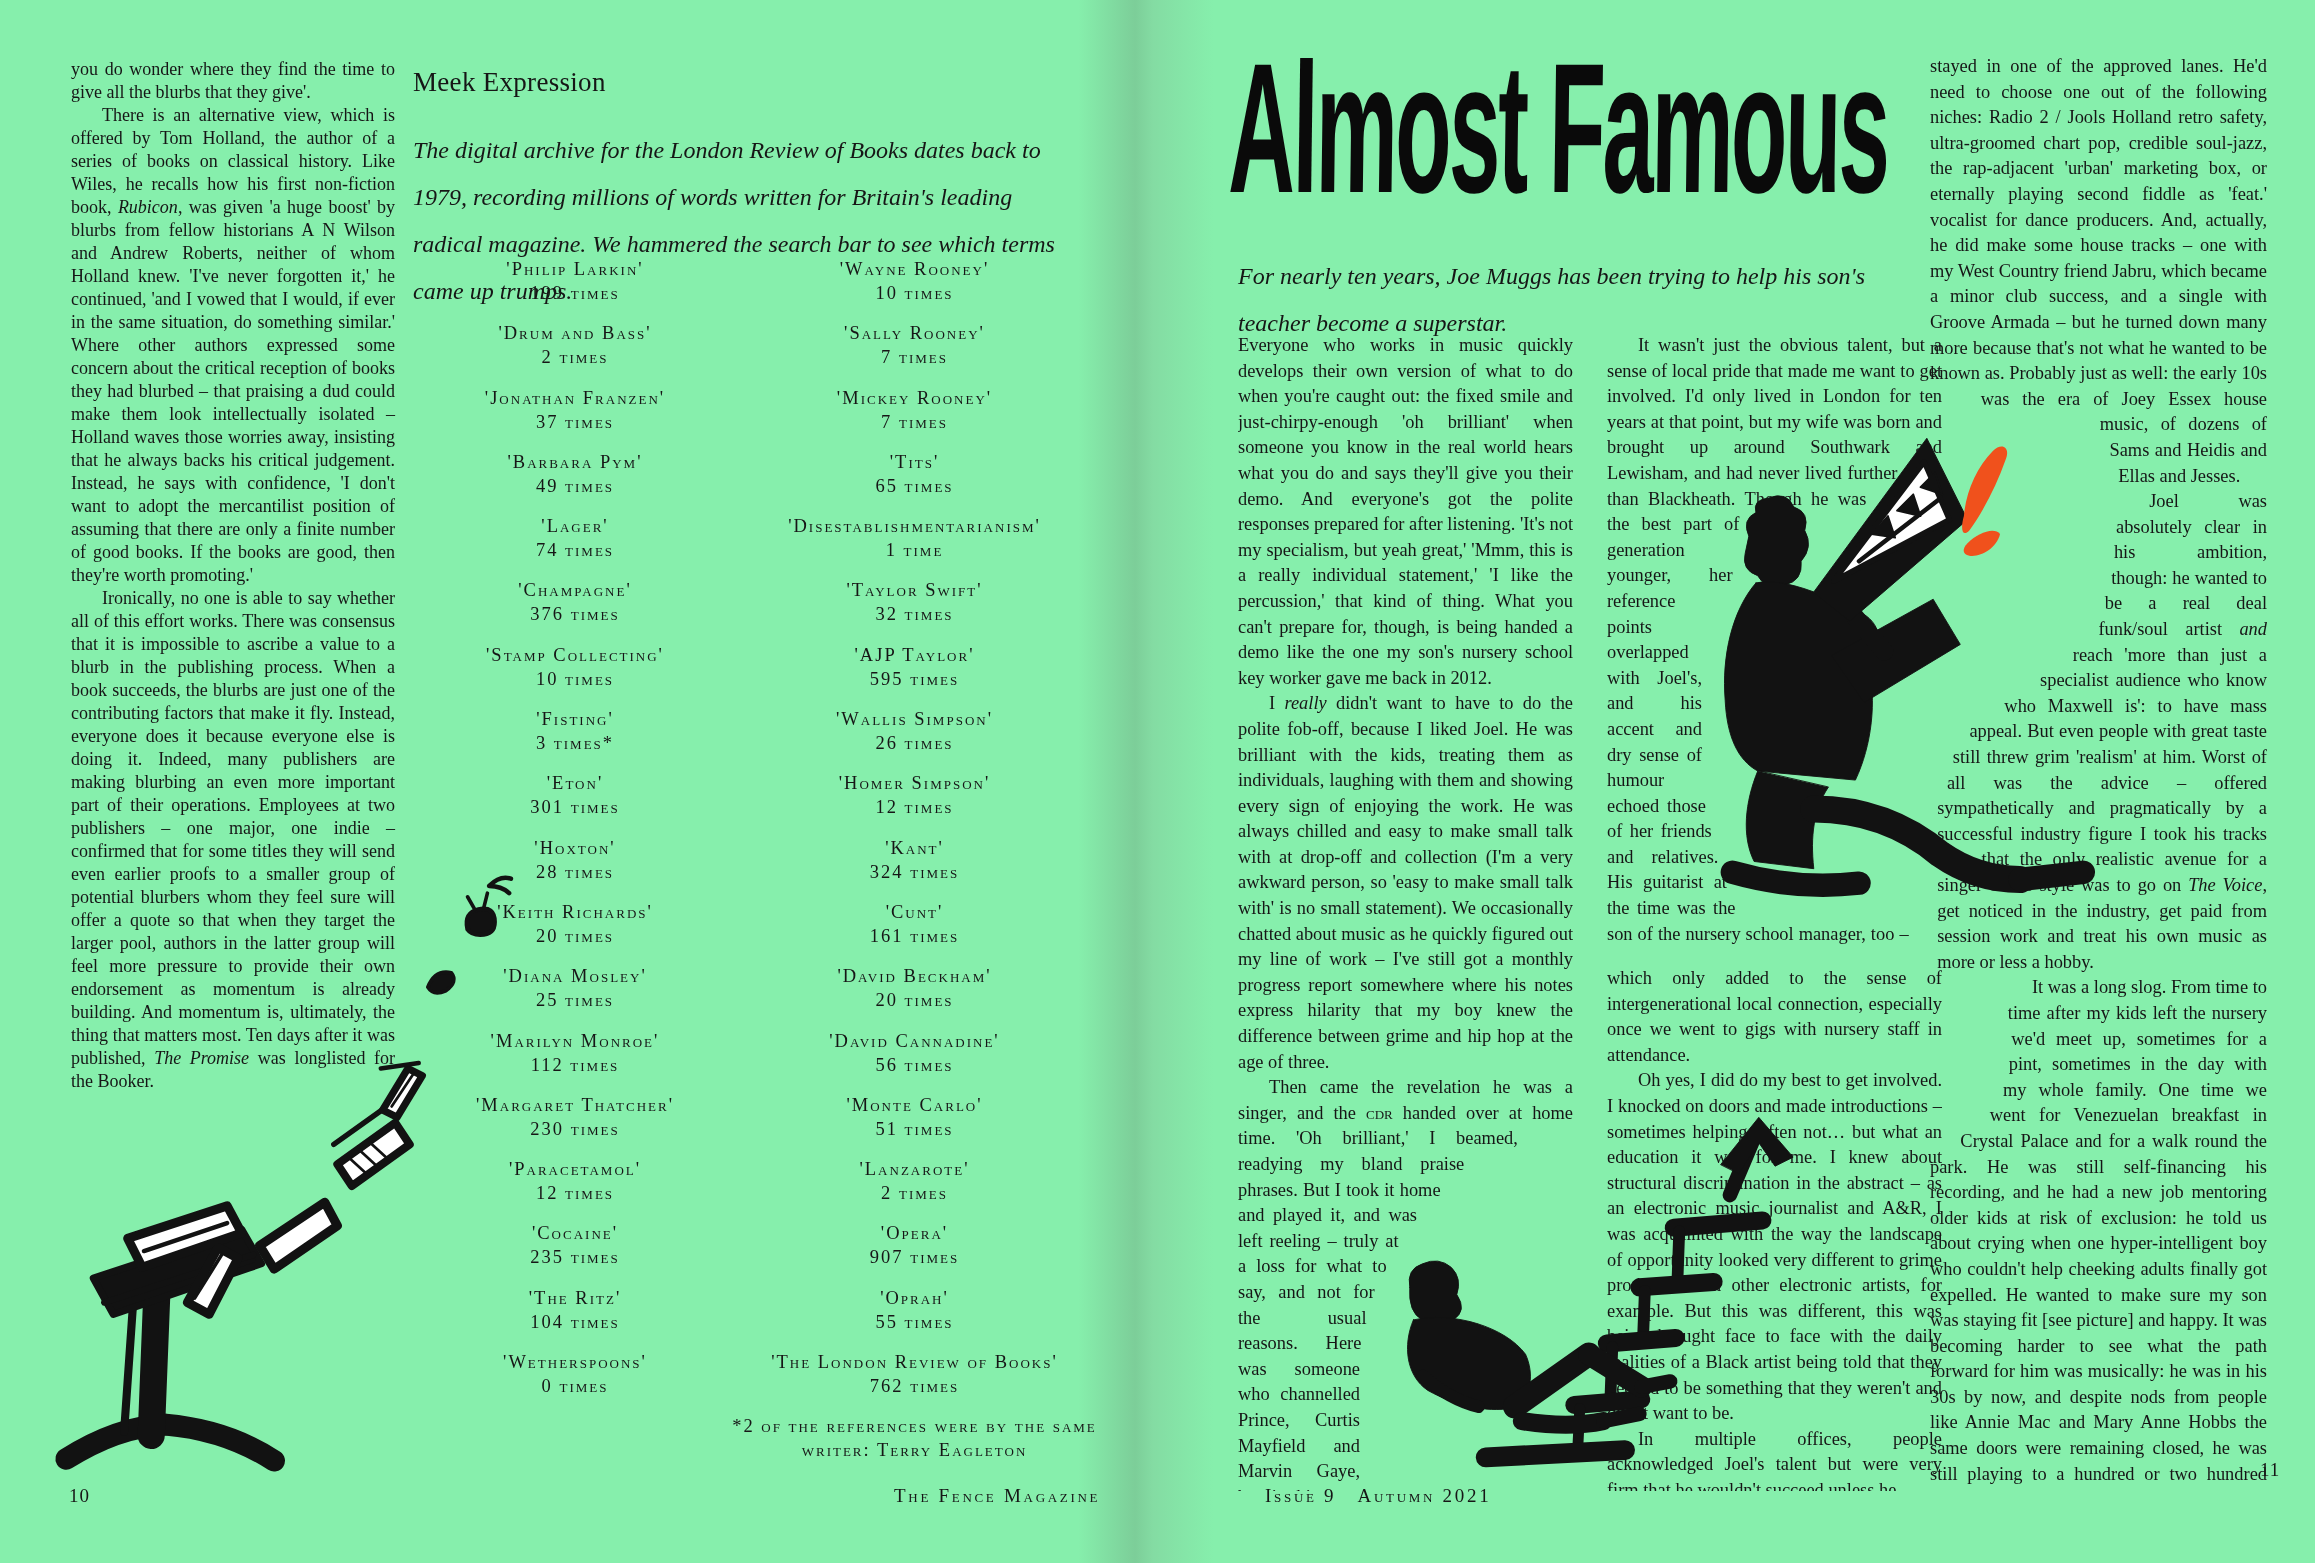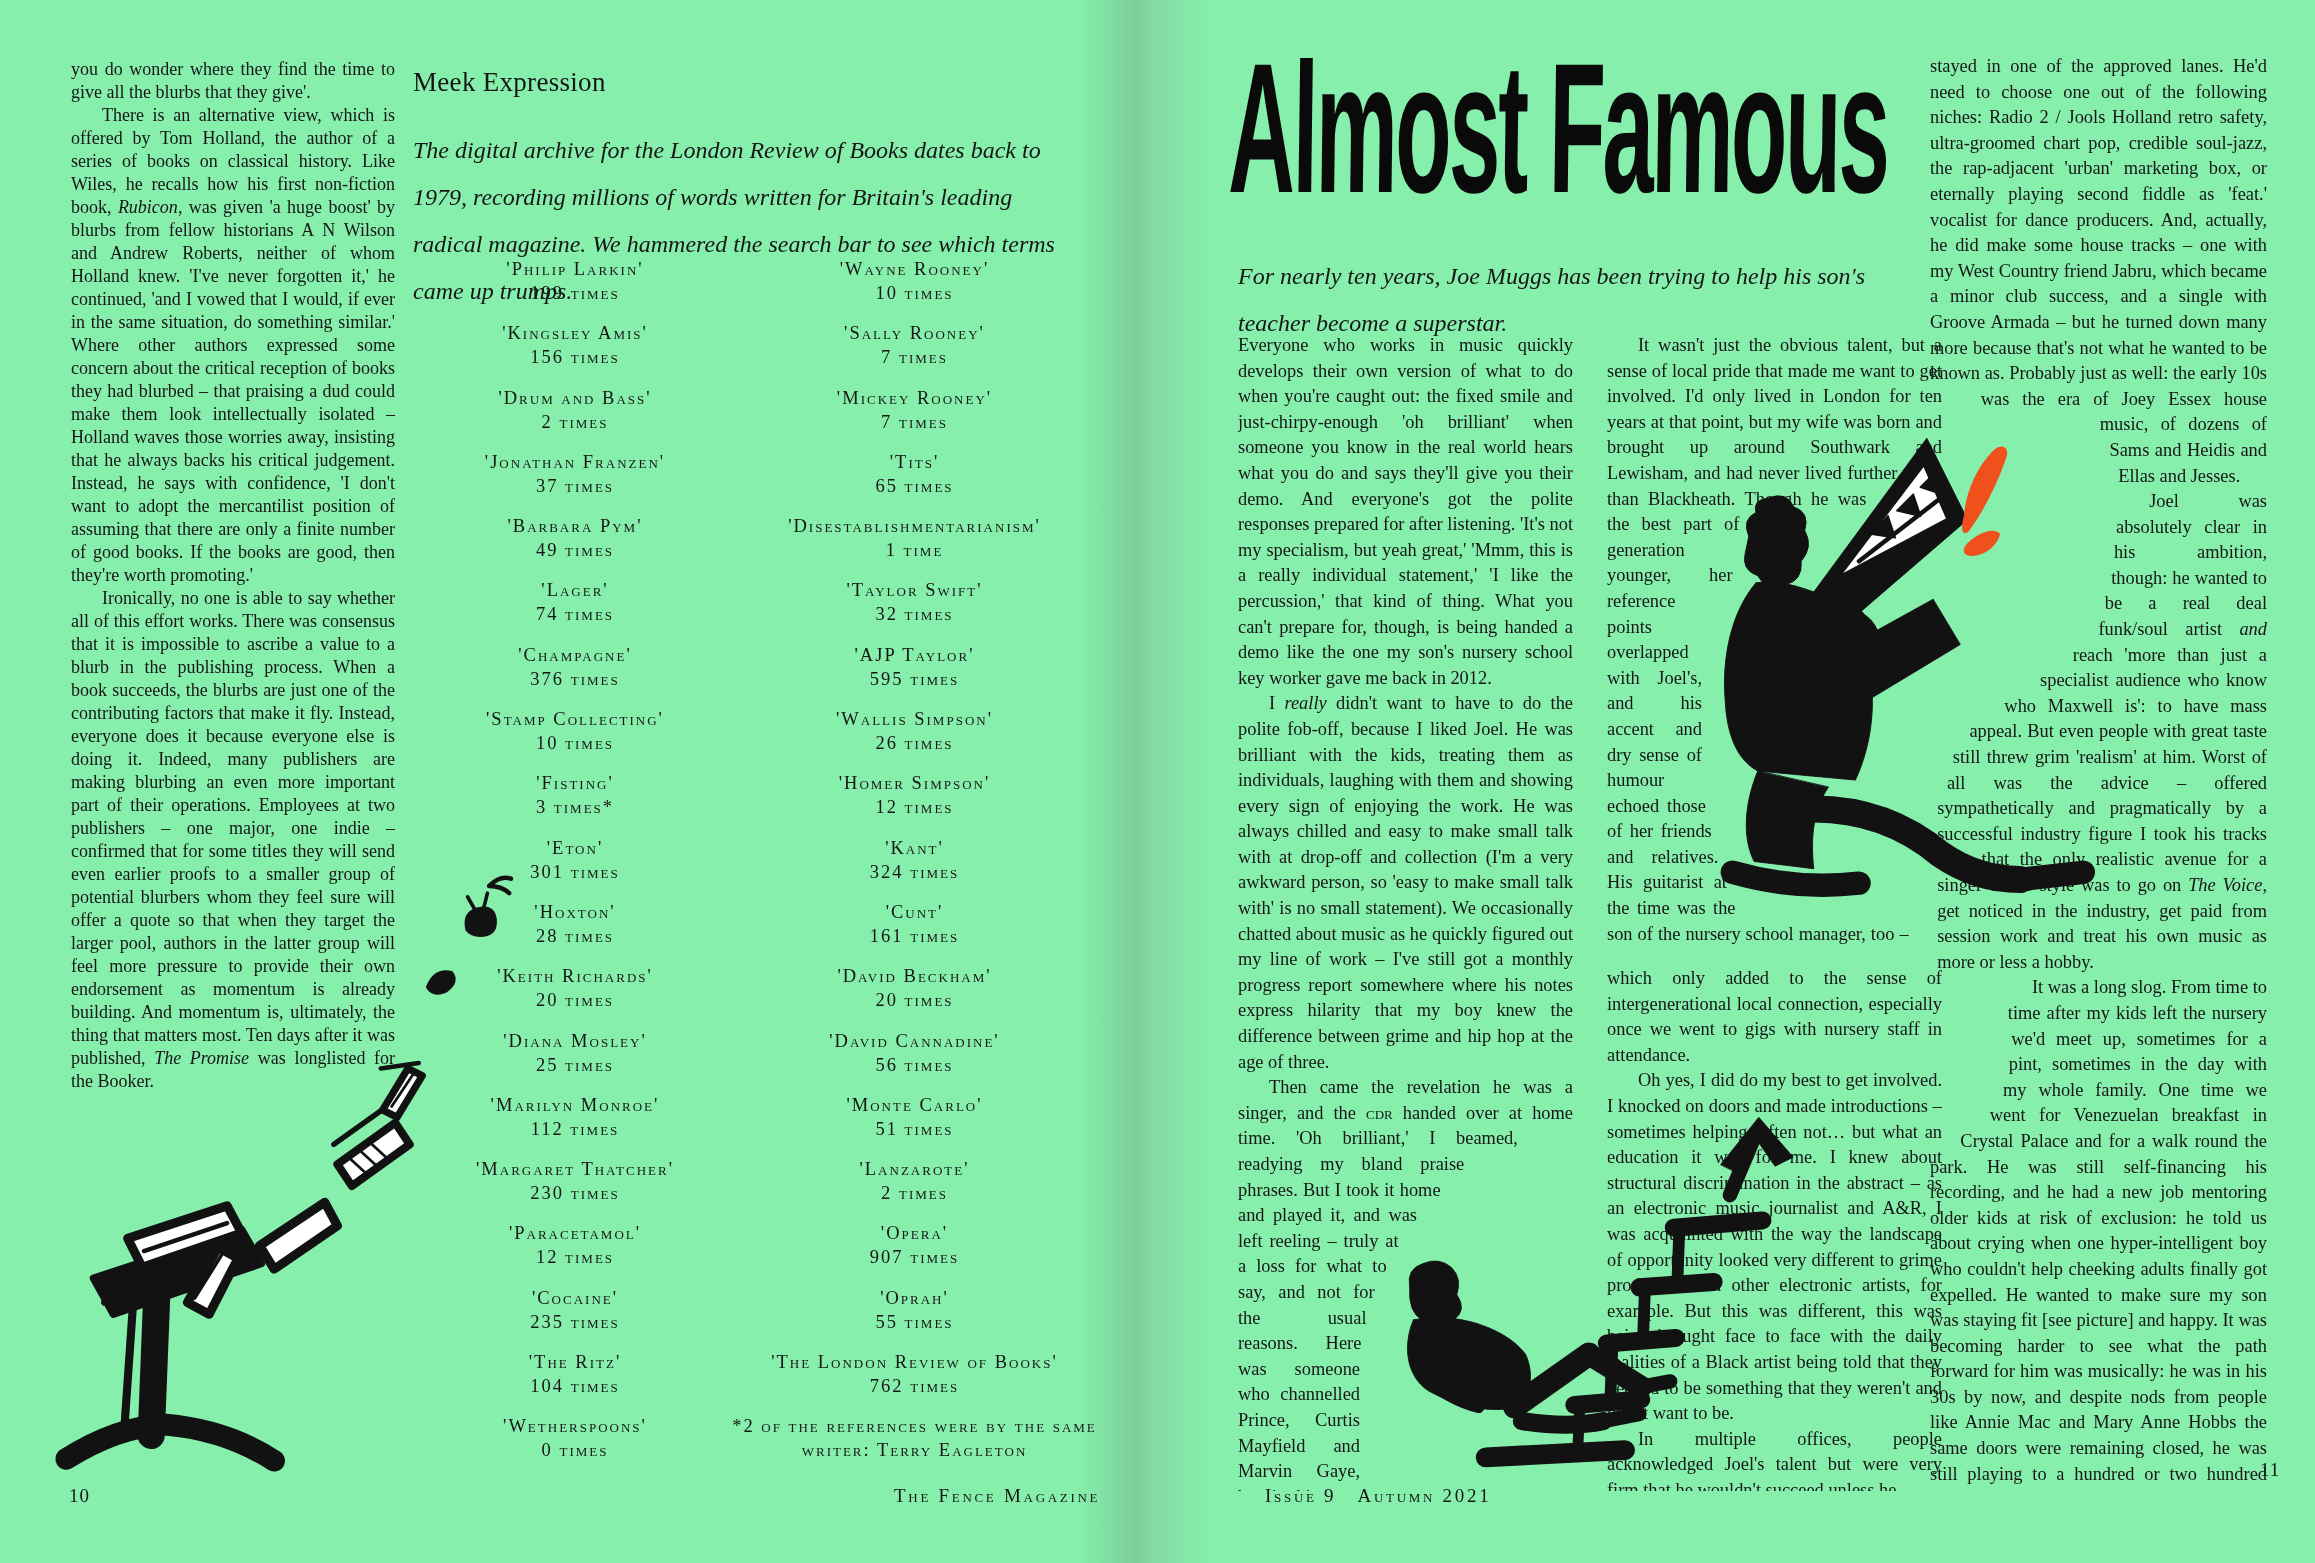--- a/index.html
+++ b/index.html
@@ -60,24 +60,20 @@
     <h2 class="abs sec-title" style="font-weight:normal;margin:0;text-align:center;">Meek Expression</h2>
 
     <div class="abs standfirst sf-left"><span class="it">The digital archive for the </span><span>London Review of Books</span><span class="it"> dates back to 1979, recording millions of words written for Britain's leading radical magazine. We hammered the search bar to see which terms came up trumps.</span></div>
 
     <div class="abs terms terms1">
         <div class="term-item">
           <div class="term">'Philip Larkin'</div>
           <div class="count">199 times</div>
         </div>
         <div class="term-item">
-          <div class="term">'Kingsley Amis'</div>
-          <div class="count">156 times</div>
-        </div>
-        <div class="term-item">
           <div class="term">'Drum and Bass'</div>
           <div class="count">2 times</div>
         </div>
         <div class="term-item">
           <div class="term">'Jonathan Franzen'</div>
           <div class="count">37 times</div>
         </div>
         <div class="term-item">
           <div class="term">'Barbara Pym'</div>
           <div class="count">49 times</div>

